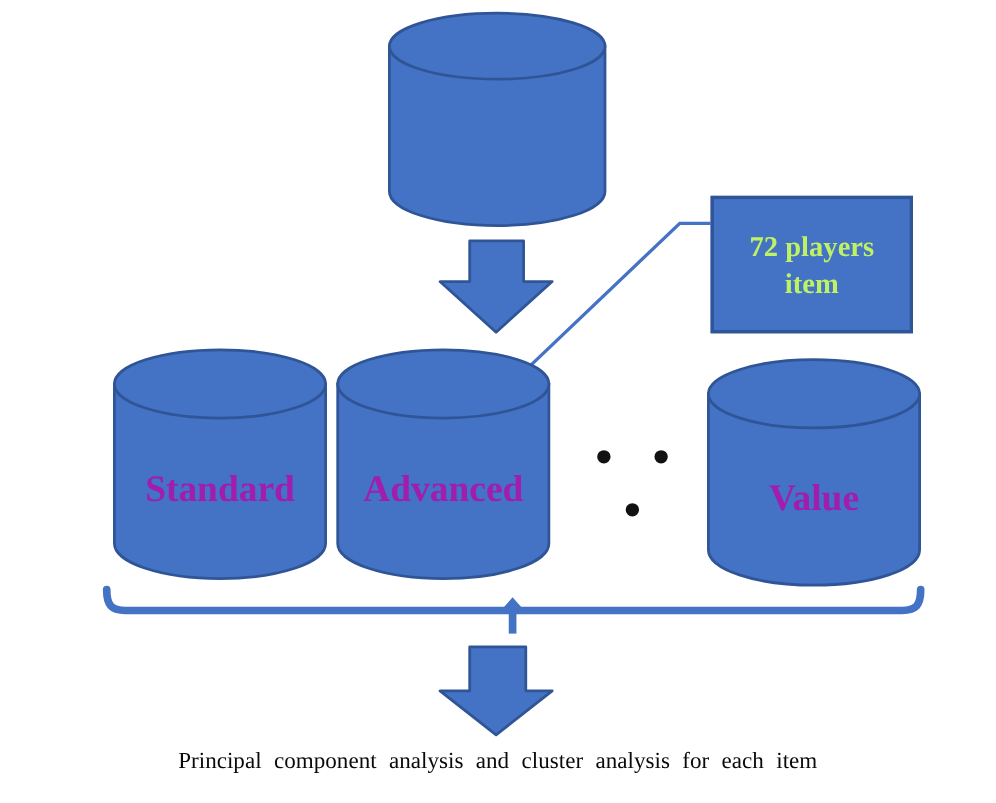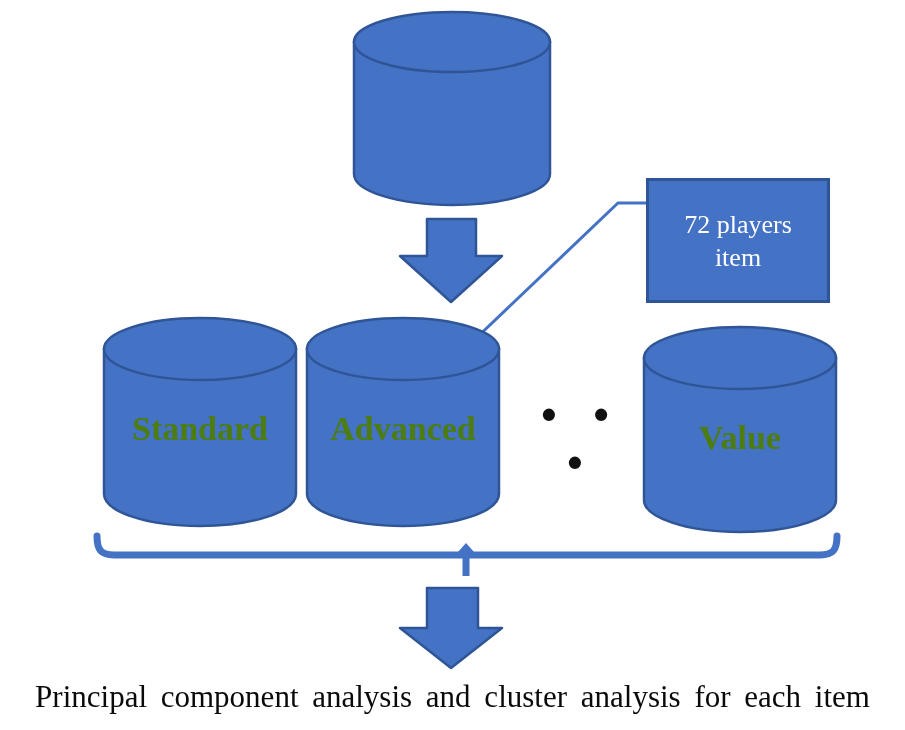--- a/index.html
+++ b/index.html
@@ -12,23 +12,24 @@
     font-family: "Liberation Serif", serif;
   }
   .layer { position: absolute; left: 0; top: 0; }
 
   .cyl { position: absolute; }
   .cyl svg { display: block; }
   .cyl .cyl-label {
     position: absolute;
     left: 0; right: 0;
     text-align: center;
-    color: #4d7c0f;
+    color: #a21caf;
     font-weight: bold;
     font-family: "Liberation Serif", serif;
+    margin-top: 16px;
   }
 
   .top-cyl-label {
     position: absolute;
     left: 0; right: 0;
     top: 78px;
     text-align: center;
     color: #ffffff;
     font-weight: bold;
     font-size: 29px;
@@ -49,22 +50,22 @@
     height: 125px;
     background: #4472C4;
     border: 3px solid #2F5597;
     box-sizing: border-box;
     display: flex;
     align-items: center;
     justify-content: center;
   }
   .callout-text {
     text-align: center;
-    color: #ffffff;
-    font-weight: normal;
+    color: #bef264;
+    font-weight: bold;
     font-size: 26px;
     line-height: 33px;
     font-family: "Liberation Serif", serif;
   }
 
   .ellipsis {
     position: absolute;
     left: 505px;
     top: 393px;
     width: 130px;
@@ -79,21 +80,21 @@
     box-sizing: border-box;
   }
 
   .caption {
     position: absolute;
     left: 0;
     right: 0;
     top: 679px;
     text-align: center;
     color: #0a0a0a;
-    font-size: 31px;
+    font-size: 21px;
     word-spacing: 6px;
     white-space: nowrap;
     font-family: "Liberation Serif", serif;
   }
 </style>
 </head>
 <body>
 
 <div class="canvas">
 

